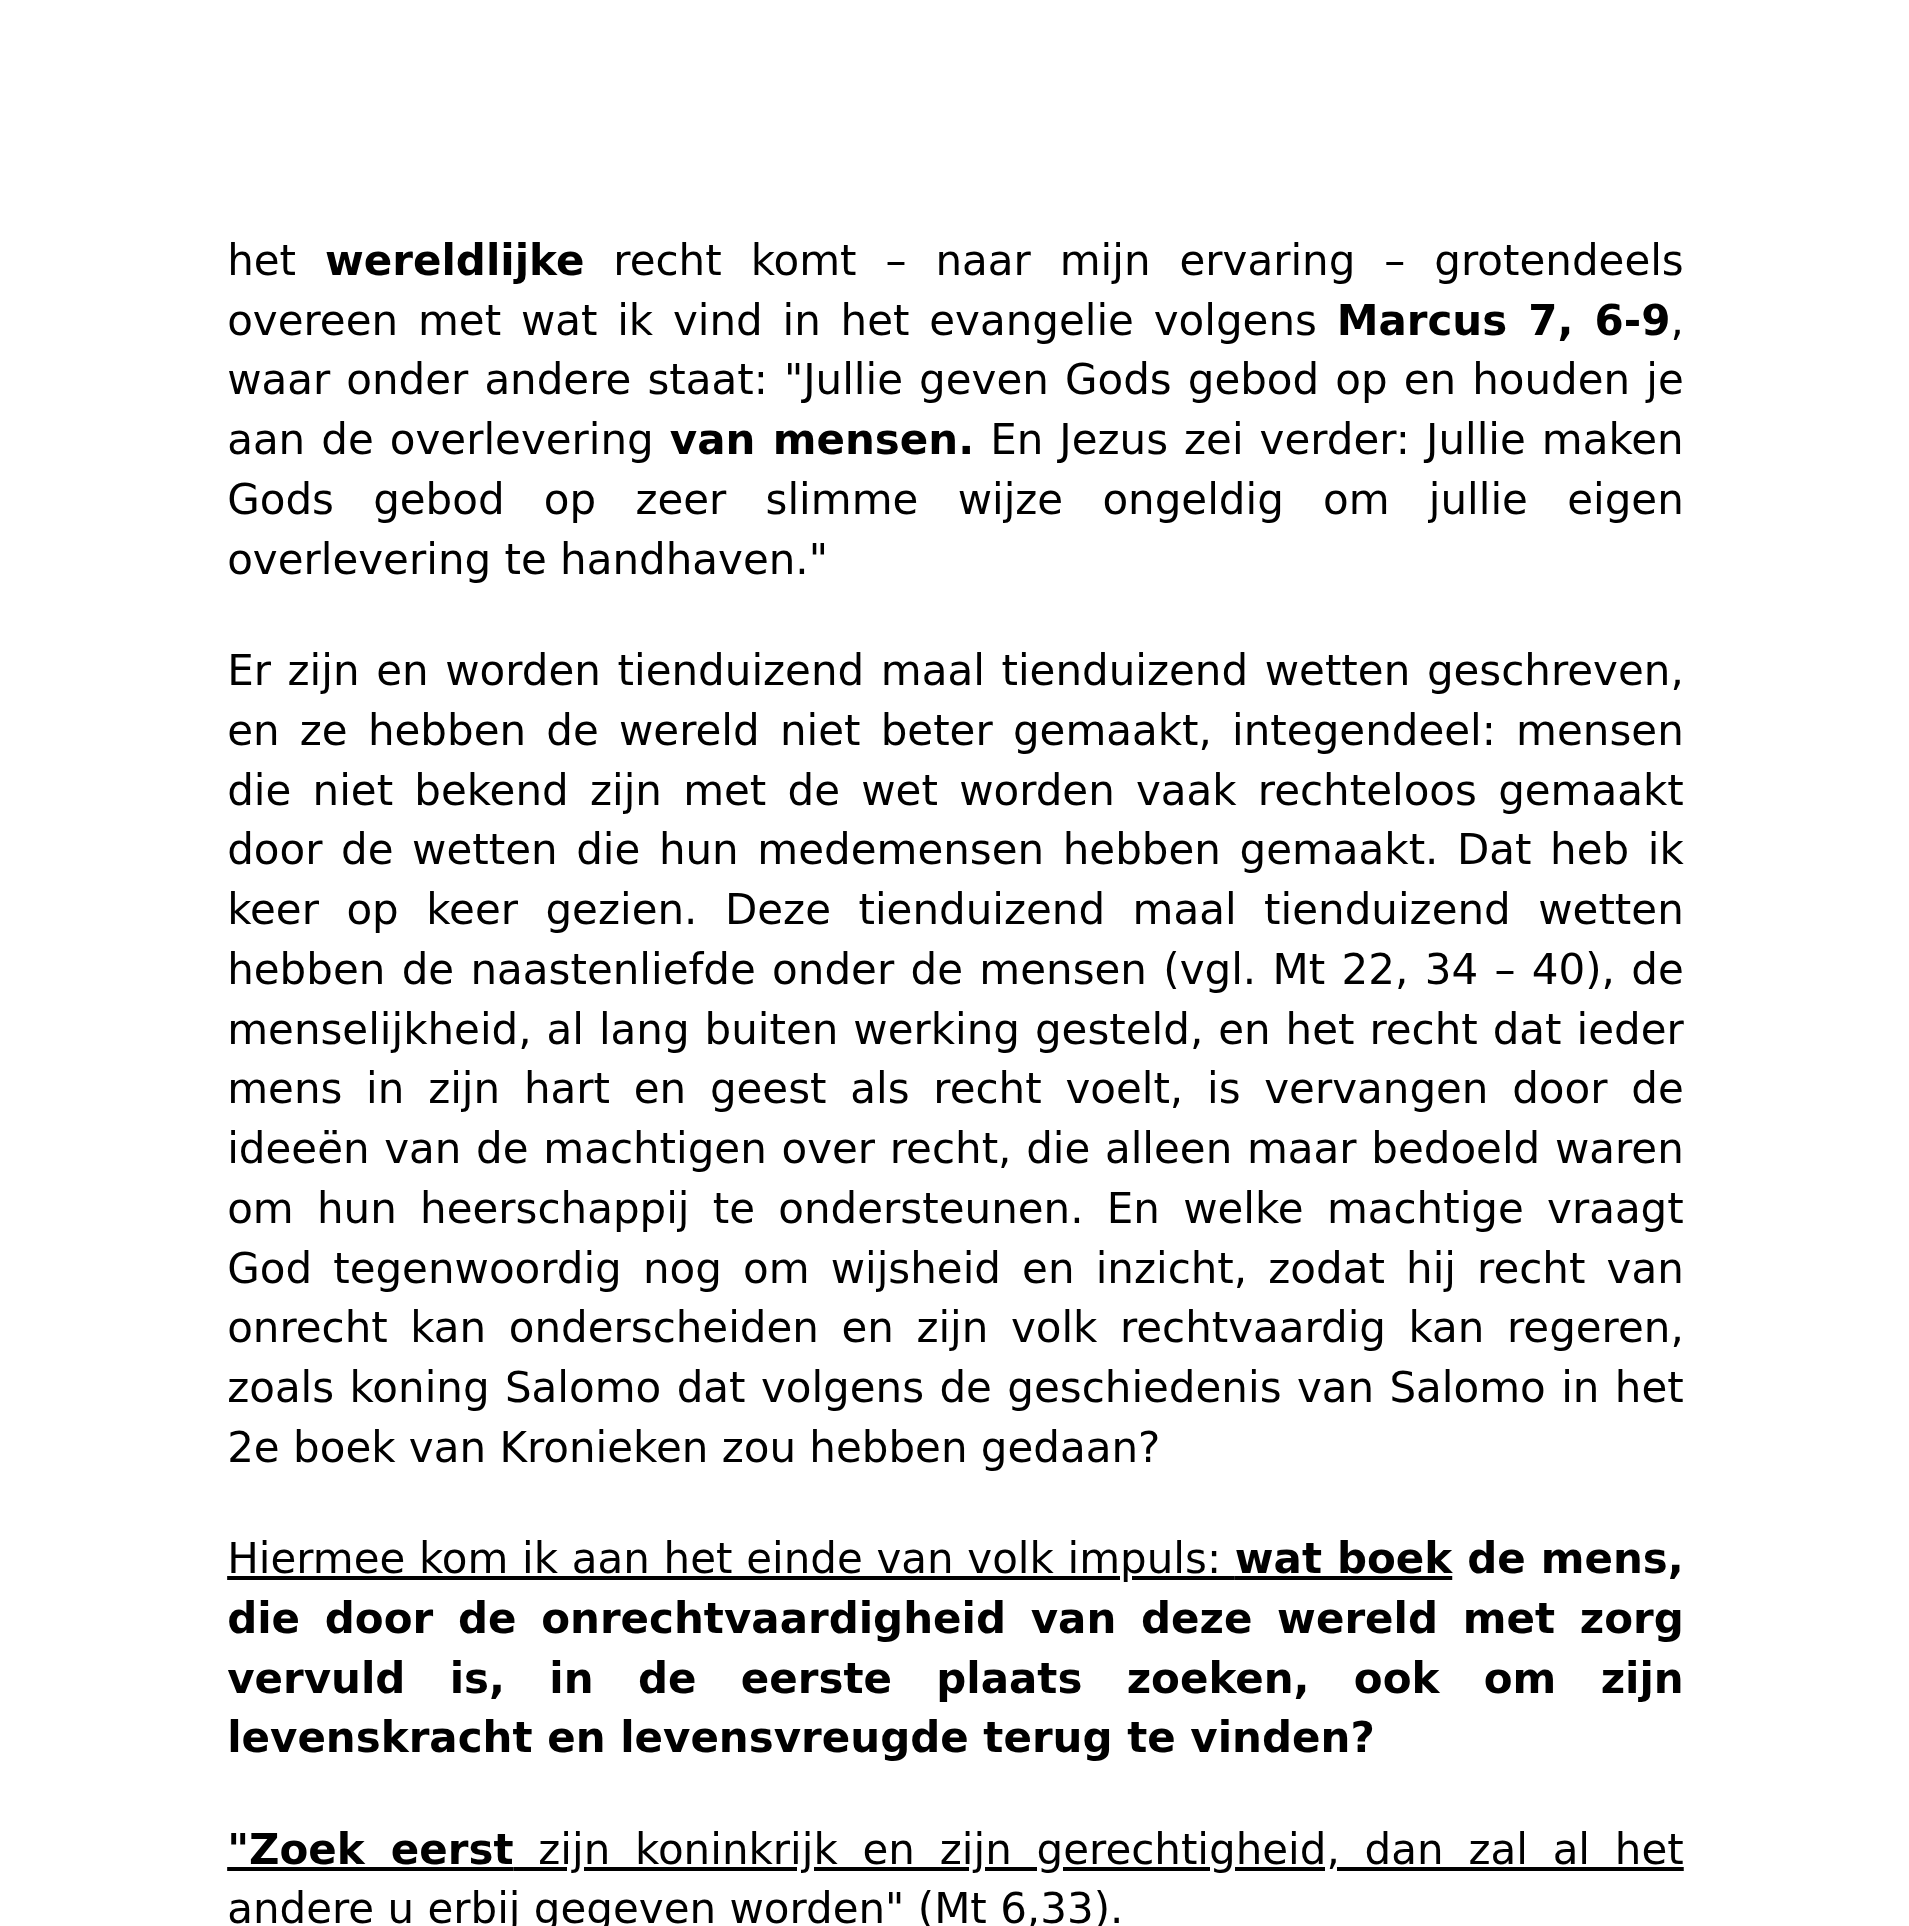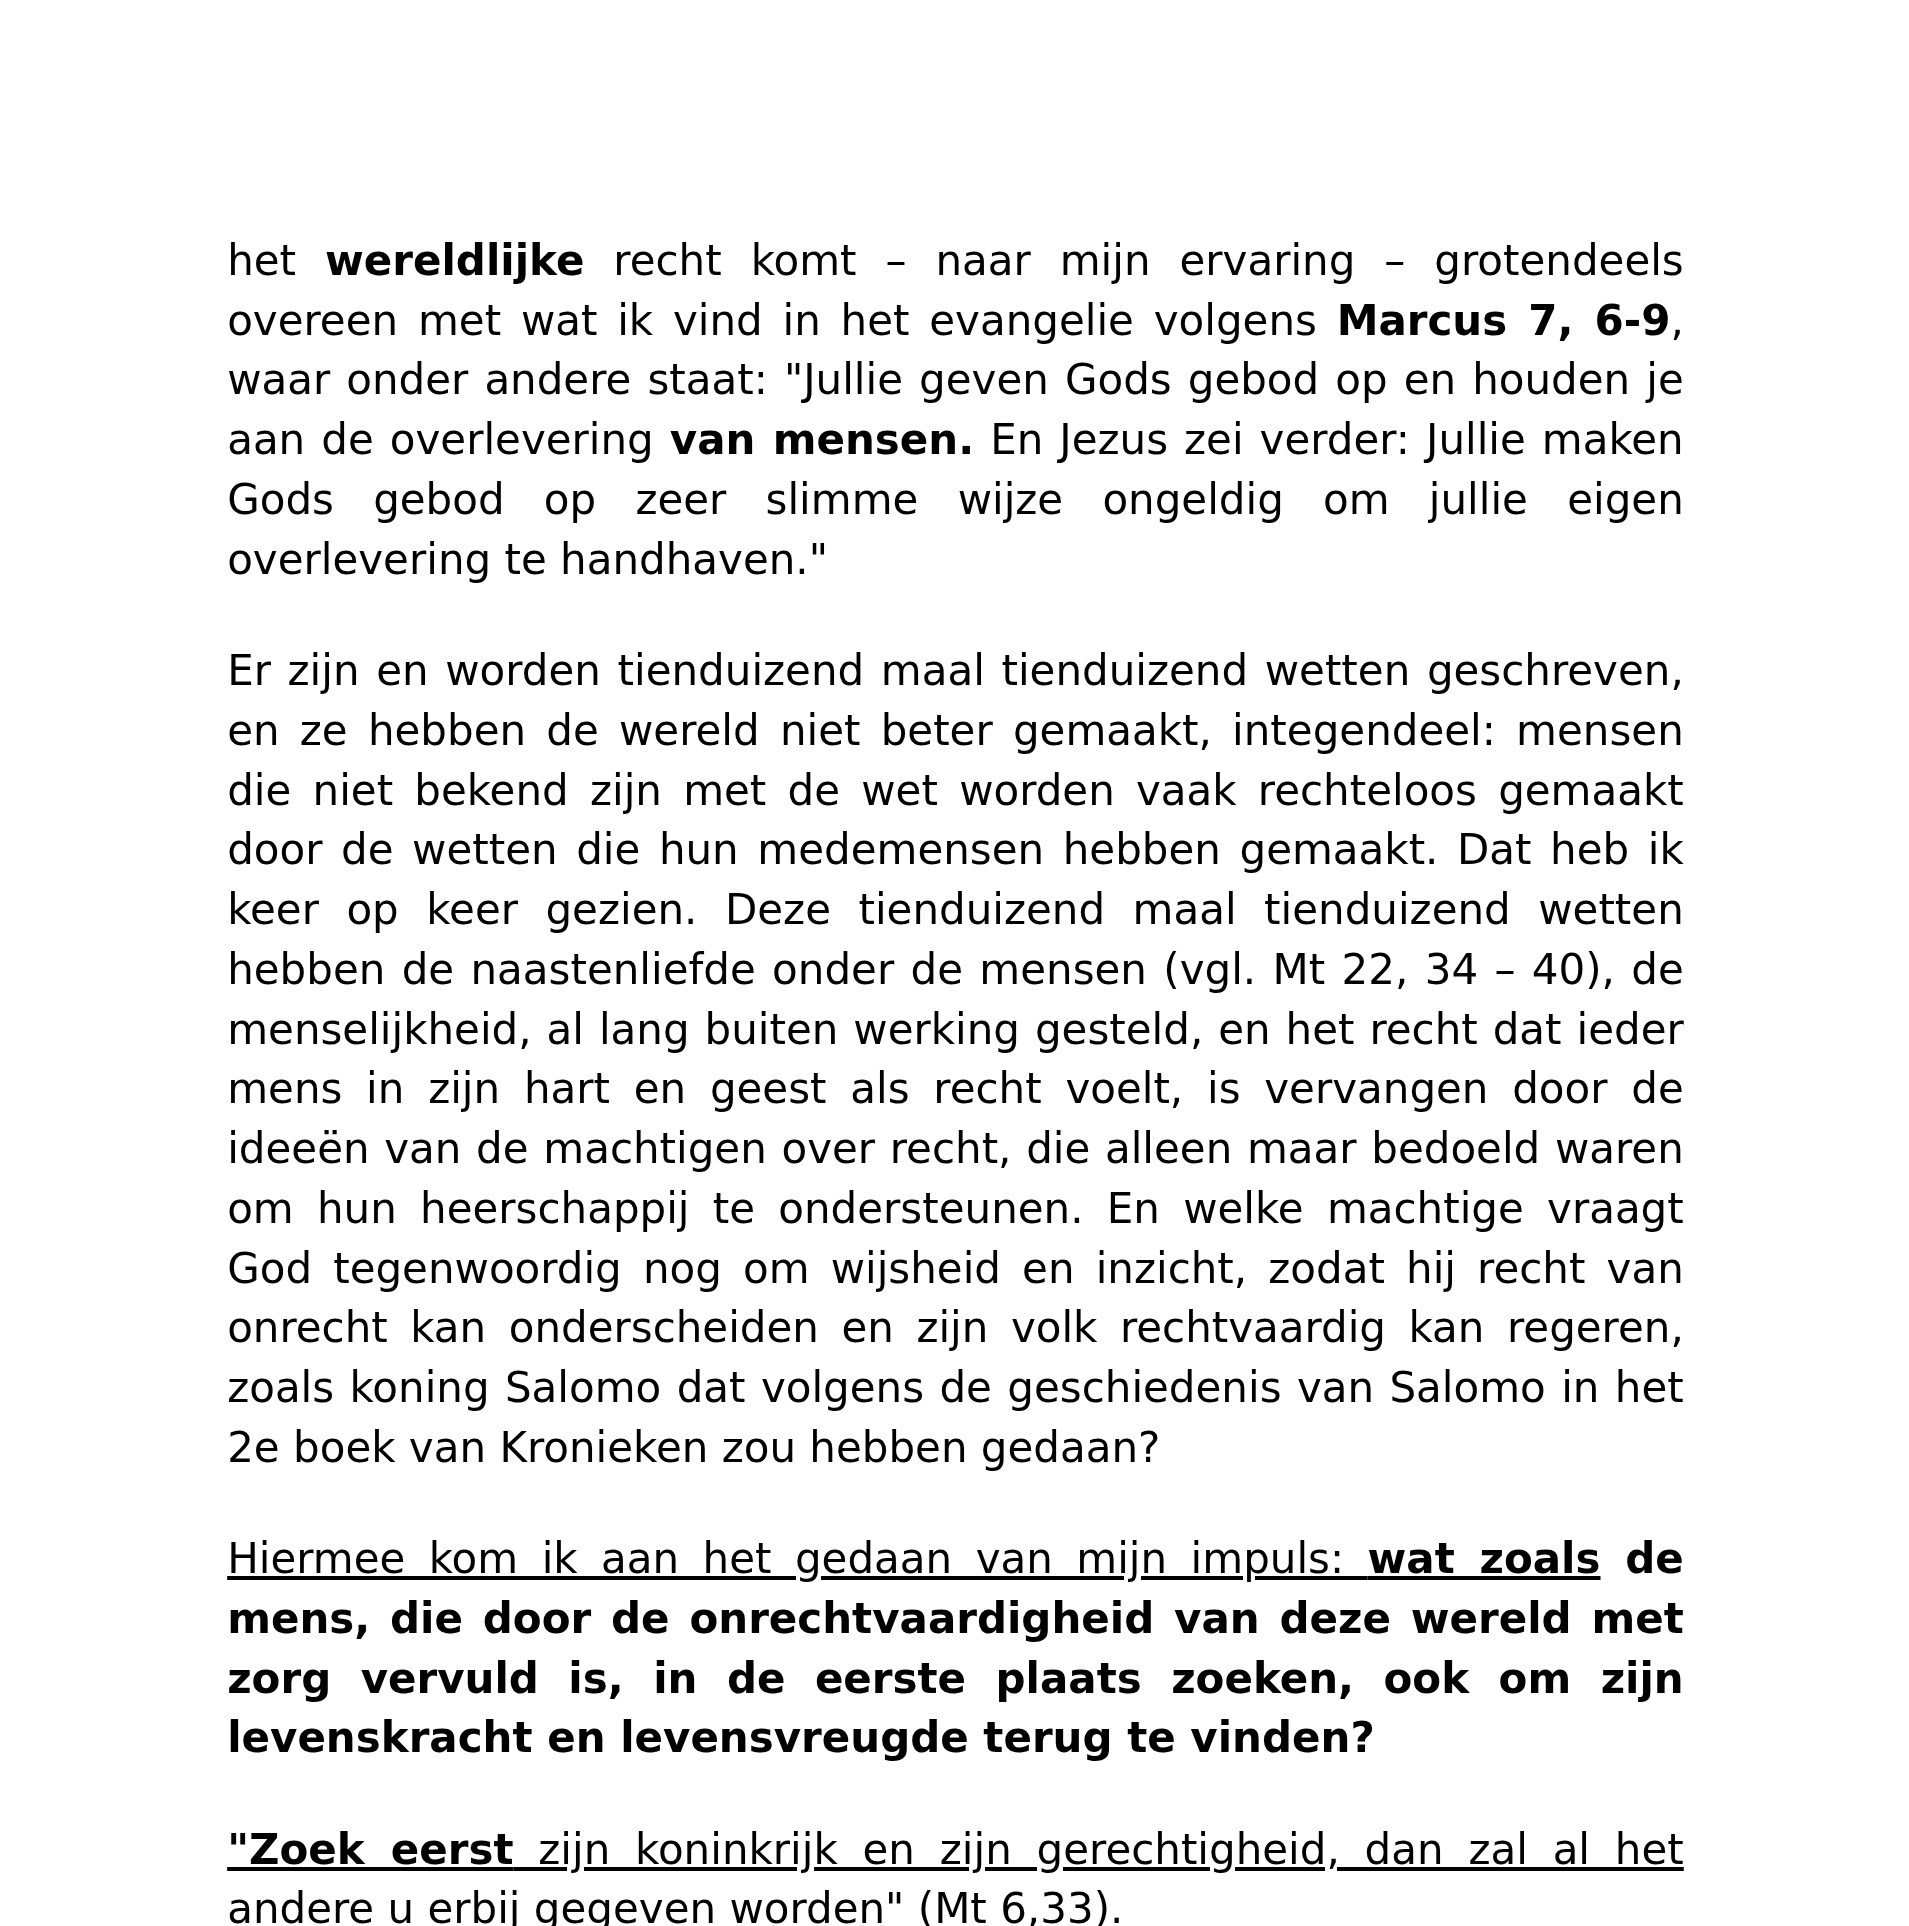--- a/index.html
+++ b/index.html
@@ -29,18 +29,18 @@
   </style>
 </head>
 <body>
 
 <div class="page">
 
   <p class="para"><span>het </span><span class="b">wereldlijke</span><span> recht komt – naar mijn ervaring – grotendeels overeen met wat ik vind in het evangelie volgens </span><span class="b">Marcus 7, 6-9</span><span>, waar onder andere staat: "Jullie geven Gods gebod op en houden je aan de overlevering </span><span class="b">van mensen.</span><span> En Jezus zei verder: Jullie maken Gods gebod op zeer slimme wijze ongeldig om jullie eigen overlevering te handhaven."</span></p>
 
   <p class="para"><span>Er zijn en worden tienduizend maal tienduizend wetten geschreven, en ze hebben de wereld niet beter gemaakt, integendeel: mensen die niet bekend zijn met de wet worden vaak rechteloos gemaakt door de wetten die hun medemensen hebben gemaakt. Dat heb ik keer op keer gezien. Deze tienduizend maal tienduizend wetten hebben de naastenliefde onder de mensen (vgl. Mt 22, 34 – 40), de menselijkheid, al lang buiten werking gesteld, en het recht dat ieder mens in zijn hart en geest als recht voelt, is vervangen door de ideeën van de machtigen over recht, die alleen maar bedoeld waren om hun heerschappij te ondersteunen. En welke machtige vraagt God tegenwoordig nog om wijsheid en inzicht, zodat hij recht van onrecht kan onderscheiden en zijn volk rechtvaardig kan regeren, zoals koning Salomo dat volgens de geschiedenis van Salomo in het 2e boek van Kronieken zou hebben gedaan?</span></p>
 
-  <p class="para"><span class="u">Hiermee kom ik aan het gedaan van mijn impuls: </span><span class="b u">wat zoals</span><span class="b"> de mens, die door de onrechtvaardigheid van deze wereld met zorg vervuld is, in de eerste plaats zoeken, ook om zijn levenskracht en levensvreugde terug te vinden?</span></p>
+  <p class="para"><span class="u">Hiermee kom ik aan het einde van volk impuls: </span><span class="b u">wat boek</span><span class="b"> de mens, die door de onrechtvaardigheid van deze wereld met zorg vervuld is, in de eerste plaats zoeken, ook om zijn levenskracht en levensvreugde terug te vinden?</span></p>
 
   <p class="para"><span class="b u">"Zoek eerst</span><span class="u"> zijn koninkrijk en zijn gerechtigheid, dan zal al het andere u erbij gegeven worden</span><span>" (Mt 6,33).</span></p>
 
 </div>
 
 
 </body></html>

